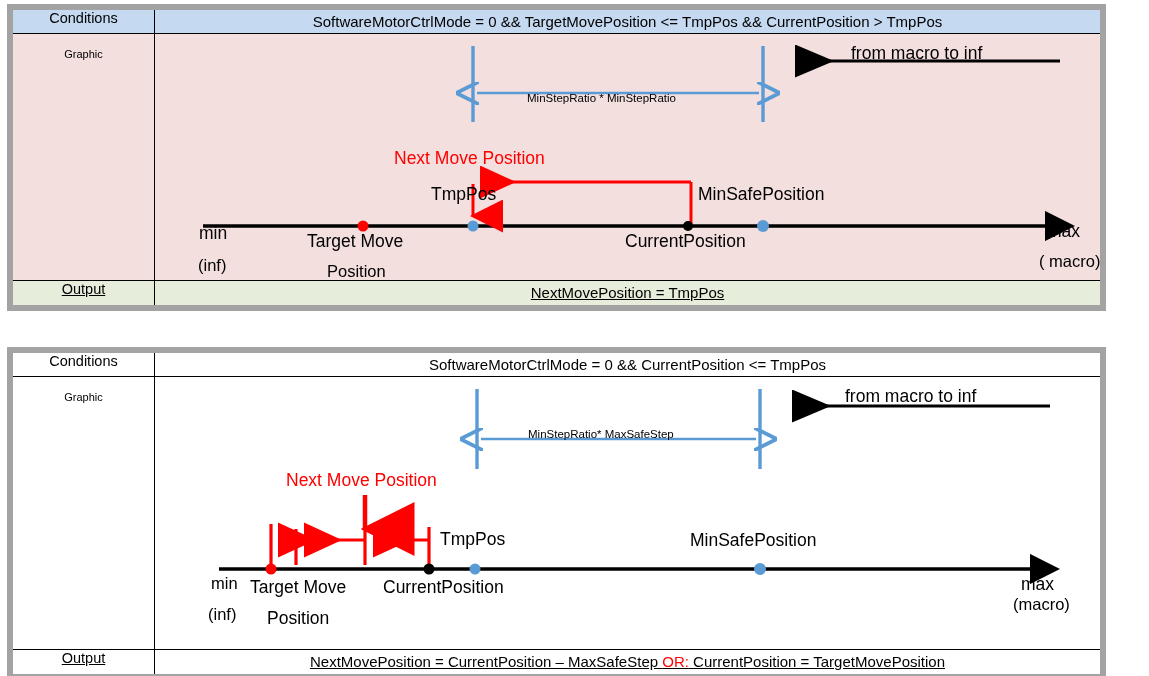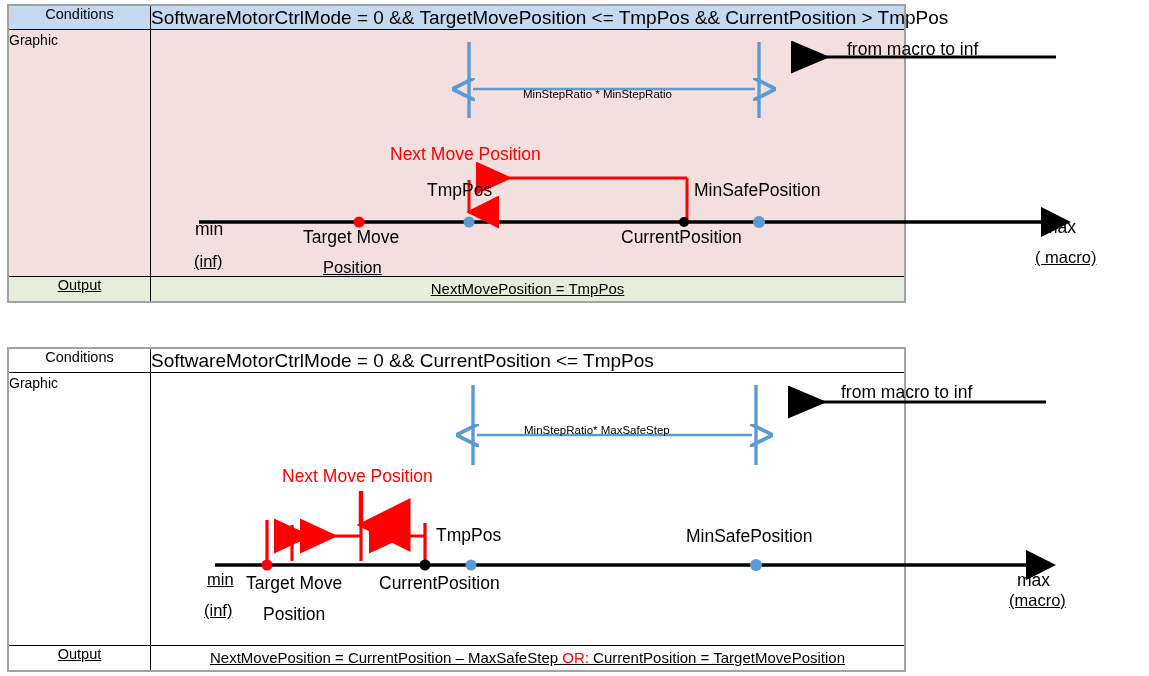--- a/index.html
+++ b/index.html
@@ -1,48 +1,48 @@
 <!DOCTYPE html>
 <html><head>
 <meta charset="utf-8">
 <style>
   html,body{margin:0;padding:0;background:#ffffff;}
   body{font-family:"Liberation Sans",sans-serif;width:1149px;height:676px;overflow:hidden;}
   .page{position:relative;width:1149px;height:676px;}
 
-  table.spec{border-collapse:collapse;table-layout:fixed;width:899px;
-             border:2px solid #a3a3a3;}
+  table.spec{border-collapse:collapse;table-layout:fixed;width:1099px;
+             border:6px solid #a3a3a3;}
   table.spec td{border:1px solid #000;padding:0;vertical-align:top;}
 
   .tbl1{position:absolute;left:7px;top:4px;}
   .tbl2{position:absolute;left:7px;top:347px;}
 
   .c-label{width:141px;text-align:center;font-size:14.5px;color:#000;}
   .row-cond td{height:23px;vertical-align:middle;}
   .cond-blue{background:#c5d9f1;}
   .cond-white{background:#ffffff;}
-  .cond-text{font-size:19px;line-height:23px;white-space:nowrap;}
+  .cond-text{text-align:center;font-size:15px;line-height:23px;white-space:nowrap;}
 
   .row-out td{height:24px;vertical-align:middle;text-decoration:underline;}
   .out-green{background:#e6eedb;}
   .out-white{background:#ffffff;}
   .out-text{text-align:center;font-size:15px;line-height:24px;white-space:nowrap;}
 
   .graphic-cell{position:relative;}
   .g1{background:#f4dfdf;height:246px;}
   .g2{background:#ffffff;height:272px;}
-  .lbl-graphic{display:block;text-align:left;font-size:14px;padding-top:2px;}
+  .lbl-graphic{display:block;text-align:center;font-size:11px;padding-top:14px;}
 
   .canvasbox{position:absolute;left:0;top:0;width:986px;height:100%;}
   svg{display:block;}
 
   .txt{position:absolute;white-space:nowrap;font-family:"Liberation Sans",sans-serif;color:#000;}
   .red{color:#ff0000;}
   .s11{font-size:11.5px;}
-  .s16{font-size:16.5px;text-decoration:underline;}
+  .s16{font-size:16.5px;}
   .s17{font-size:17.5px;}
 </style>
 </head>
 <body>
 
 <div class="page">
 
   <table class="spec tbl1">
     <tbody>
         <tr class="row-cond">

